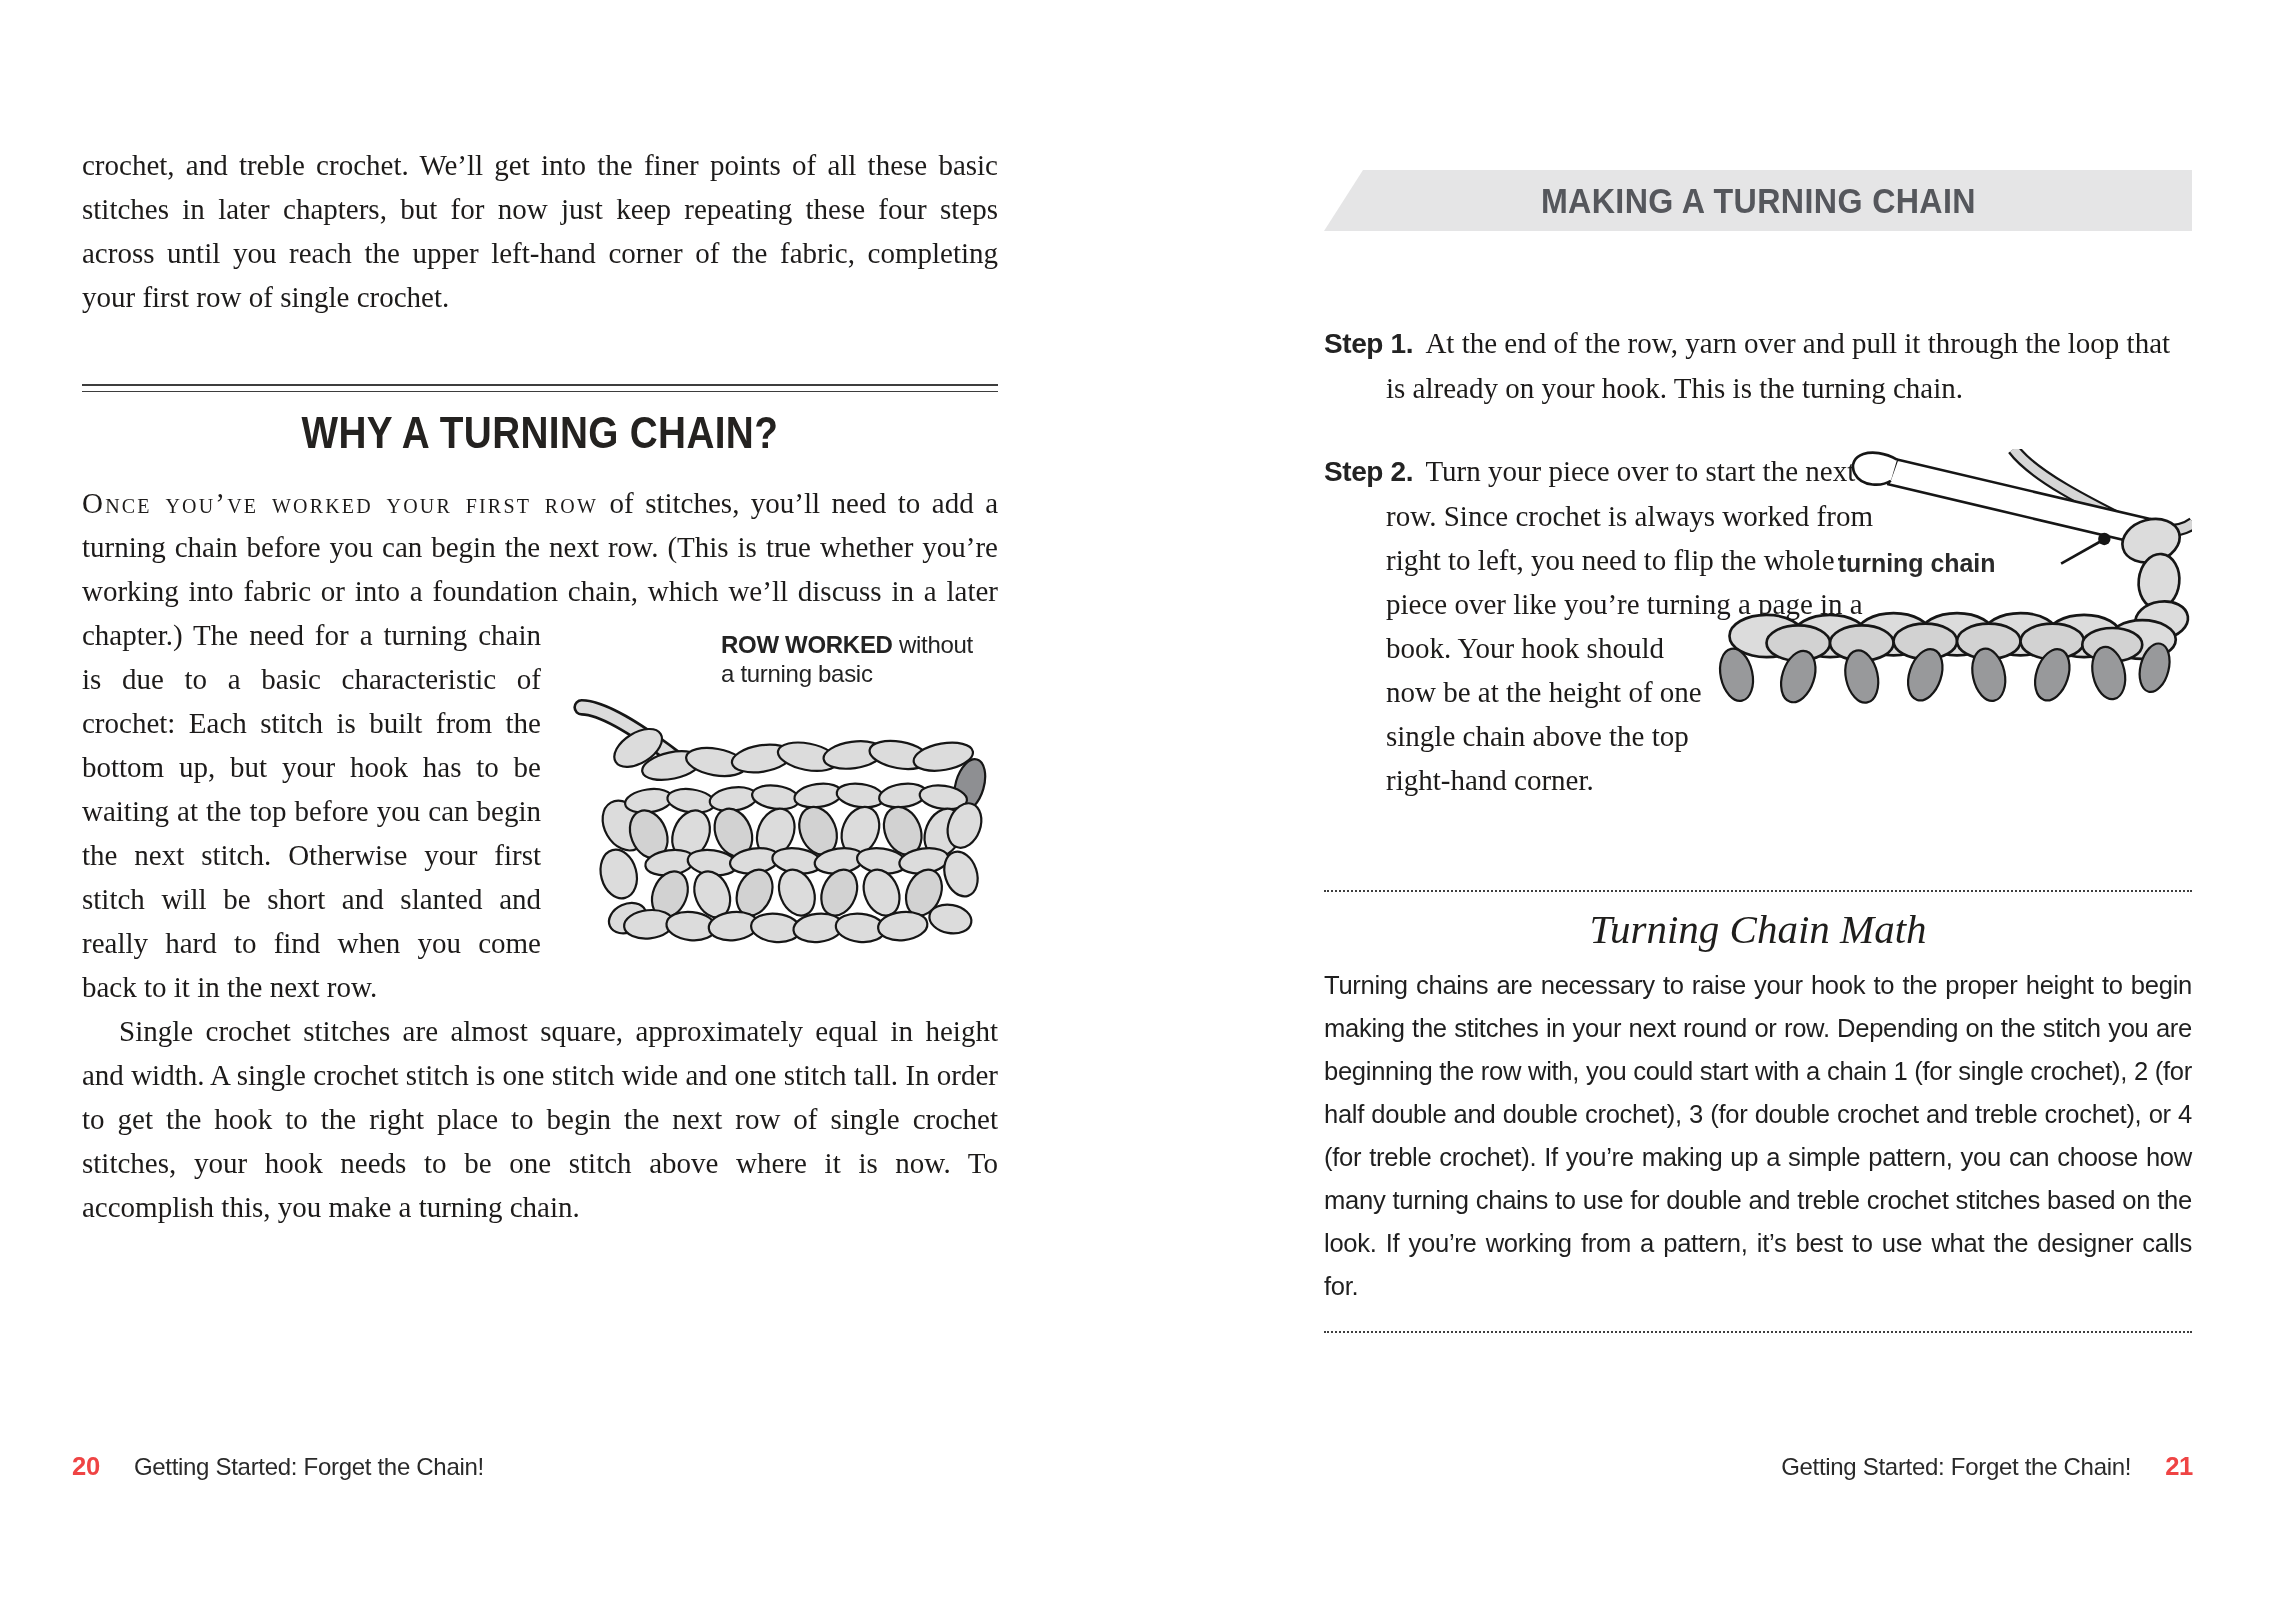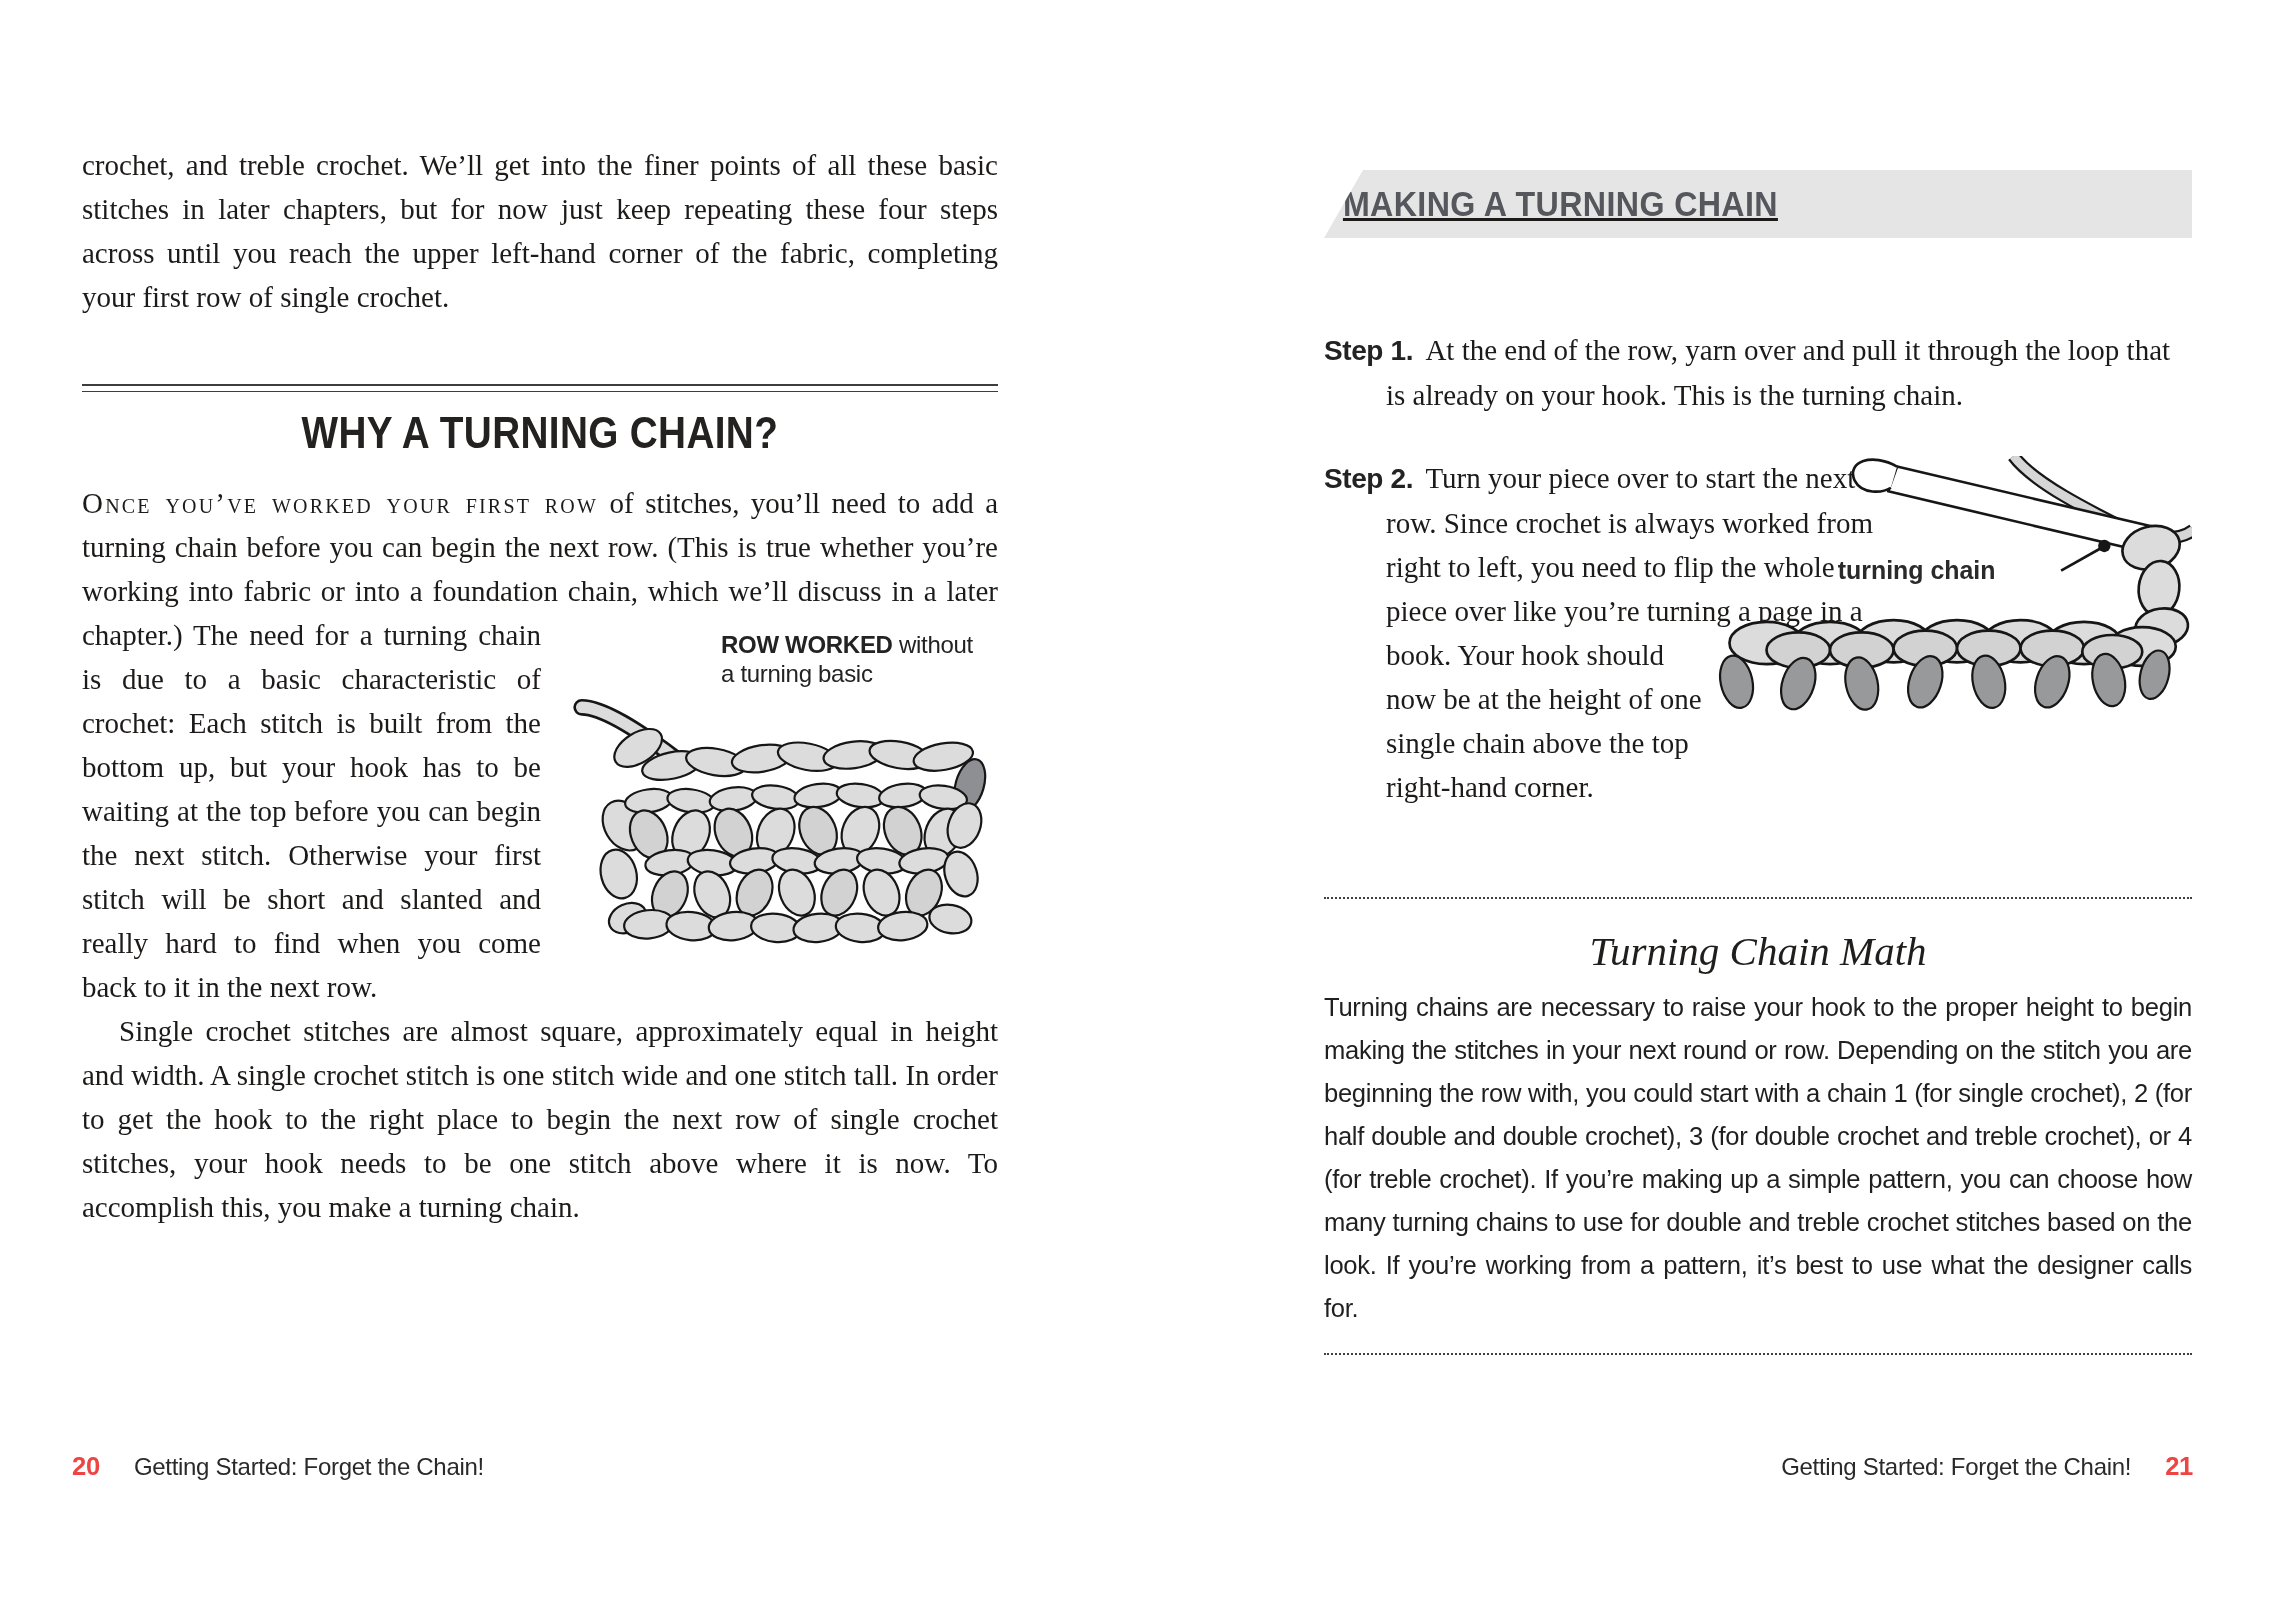--- a/index.html
+++ b/index.html
@@ -37,24 +37,23 @@
     display:block; width:267px; margin:14px 0 5.3px 164px;
     font-family:"Liberation Sans", sans-serif; font-size:24px; line-height:29px;
     color:#232323; letter-spacing:-0.3px; text-align:left; text-indent:0;
   }
   .fig-caption b { font-weight:700; }
   .swatch-svg { display:block; margin-top:3.5px; }
 
   
   .col-right { position:absolute; left:1324px; top:170px; width:868px; }
   .banner {
-    height:68px; background:var(--banner-bg,#e5e5e6);
-    display:flex; align-items:center; justify-content:flex-start;
+    height:61px; background:var(--banner-bg,#e5e5e6);
+    display:flex; align-items:center; justify-content:center;
     clip-path:polygon(39px 0, 100% 0, 100% 100%, 0 100%);
-    text-decoration:underline;
   }
   .banner-title {
     font-family:"Liberation Sans", sans-serif; font-weight:700;
     font-size:35px; letter-spacing:0.4px; color:var(--banner-text,#55575c);
     display:inline-block; transform:scaleX(0.92); transform-origin:center;
   }
   .step {
     font-family:"Liberation Serif", serif; font-size:29px; line-height:44px;
     color:var(--body-text,#1d1b1a); text-align:left;
     padding-left:62px; text-indent:-62px;
@@ -73,21 +72,21 @@
   .fig2-label {
     position:absolute; left:181px; top:99px; white-space:nowrap;
     font-family:"Liberation Sans", sans-serif; font-weight:700;
     font-size:26.5px; line-height:30px; color:#2a2a2a;
     transform:scaleX(0.94); transform-origin:left center;
   }
   .dotted-rule { border-top:2.6px dotted #3f3f3f; height:0; }
   .rule-a { clear:both; margin-top:0; }
   .rule-b { margin-top:23px; }
   .sidebar-title {
-    margin:27px 0 0 0; text-align:center;
+    margin:12px 0 0 0; text-align:center;
     font-family:"Liberation Serif", serif; font-style:italic; font-weight:400;
     font-size:41px; line-height:51px; color:#1f1e1c;
   }
   .sidebar-body {
     margin-top:8.8px;
     font-family:"Liberation Sans", sans-serif; font-size:25.6px; line-height:43px;
     letter-spacing:-0.3px; text-align:justify; color:#1f1f1f;
   }
   
   .footer {

